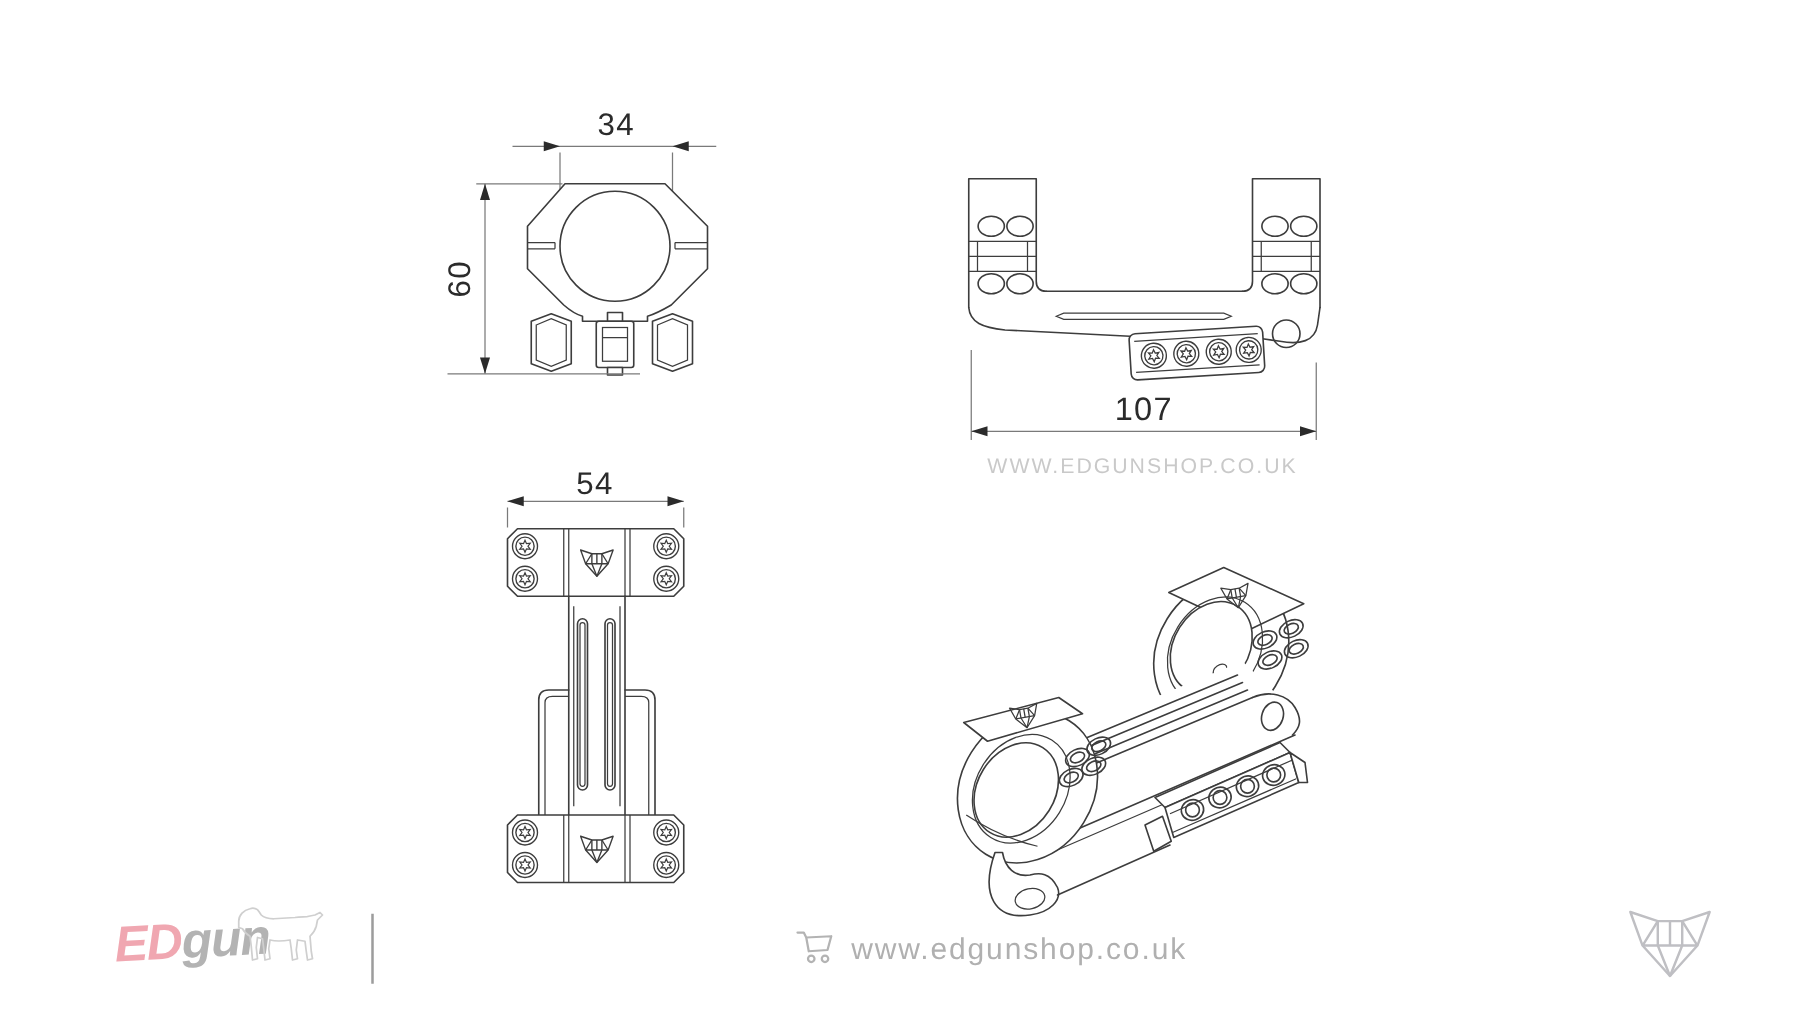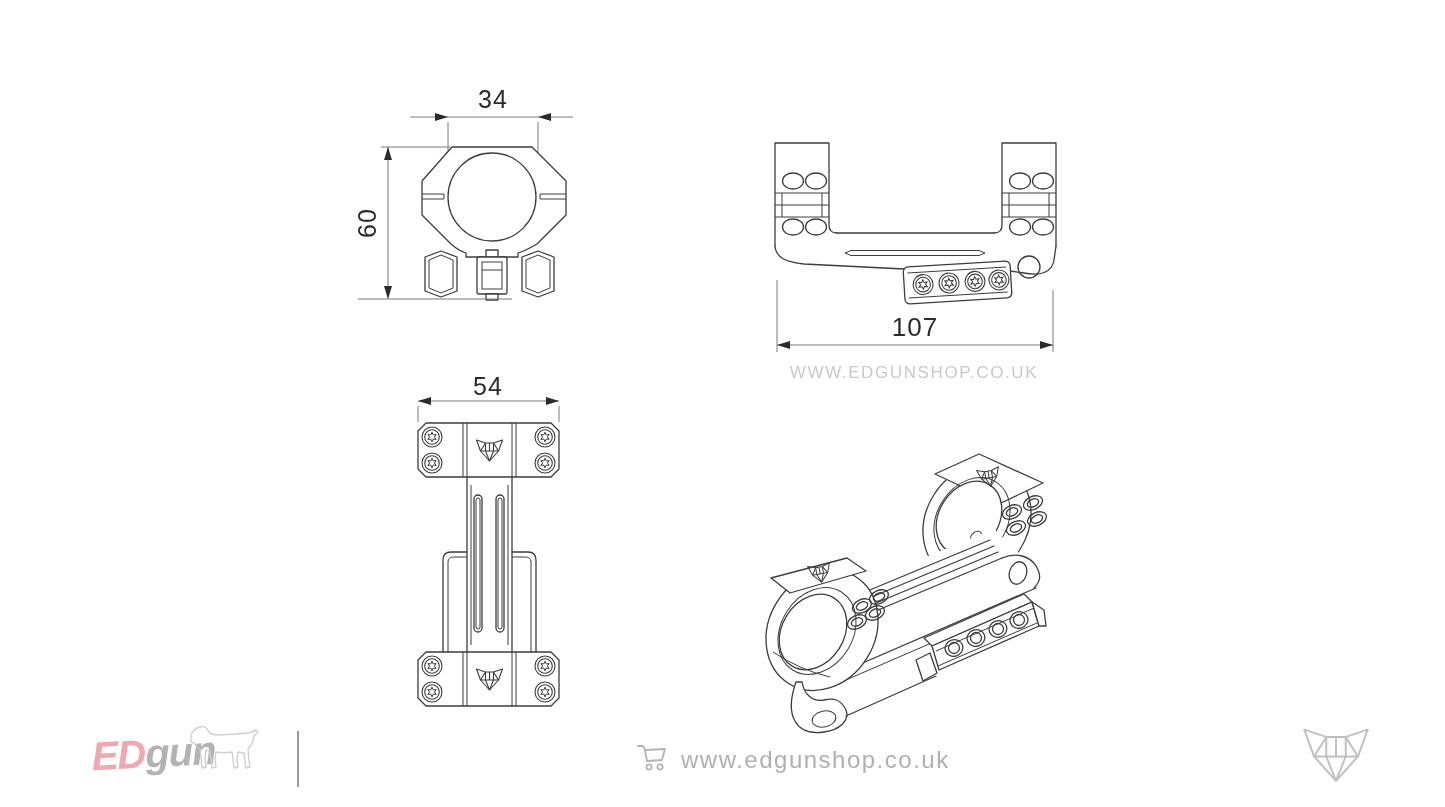--- a/index.html
+++ b/index.html
@@ -135,21 +135,21 @@
     <line class="dimline" x1="301" y1="160" x2="301" y2="222"></line>
     <line class="dimline" x1="25" y1="215" x2="301" y2="215"></line>
     <polygon class="arrow" points="25,215 38,211 38,219"></polygon>
     <polygon class="arrow" points="301,215 288,211 288,219"></polygon>
     <text class="dimtxt2" x="163" y="206" text-anchor="middle">107</text>
   </g>
   <text class="wm" x="162" y="248" text-anchor="middle">WWW.EDGUNSHOP.CO.UK</text>
 </svg>
 </div>
 
-<div class="view" style="left:396px;top:370px">
+<div class="view" style="left:384px;top:370px">
 <svg width="200" height="345" viewBox="0 0 200 345">
 
   <g>
     <line class="dimline" x1="22" y1="31" x2="163" y2="31"></line>
     <line class="dimline" x1="22" y1="36" x2="22" y2="52"></line>
     <line class="dimline" x1="163" y1="36" x2="163" y2="52"></line>
     <polygon class="arrow" points="22,31 35,27 35,35"></polygon>
     <polygon class="arrow" points="163,31 150,27 150,35"></polygon>
     <text class="dimtxt" x="92" y="25" text-anchor="middle">54</text>
   </g>

